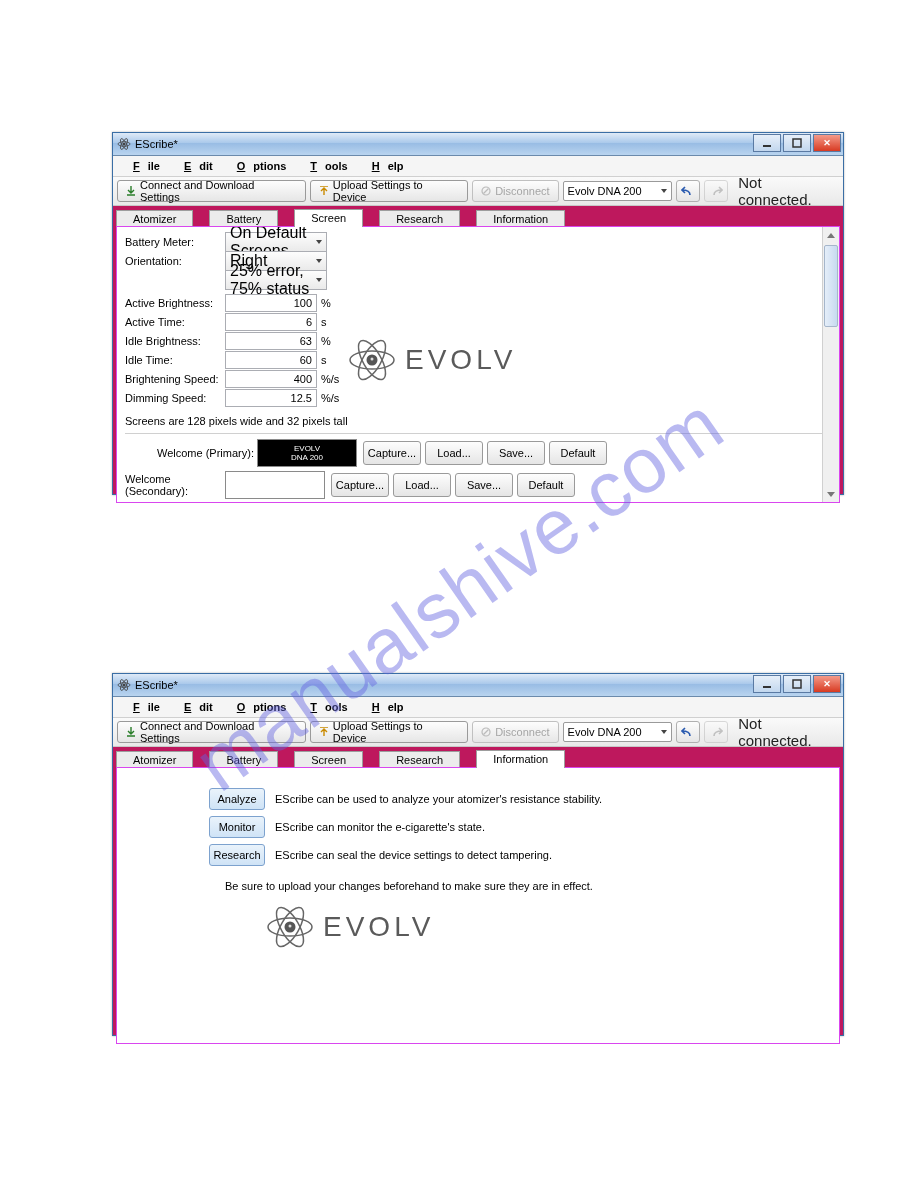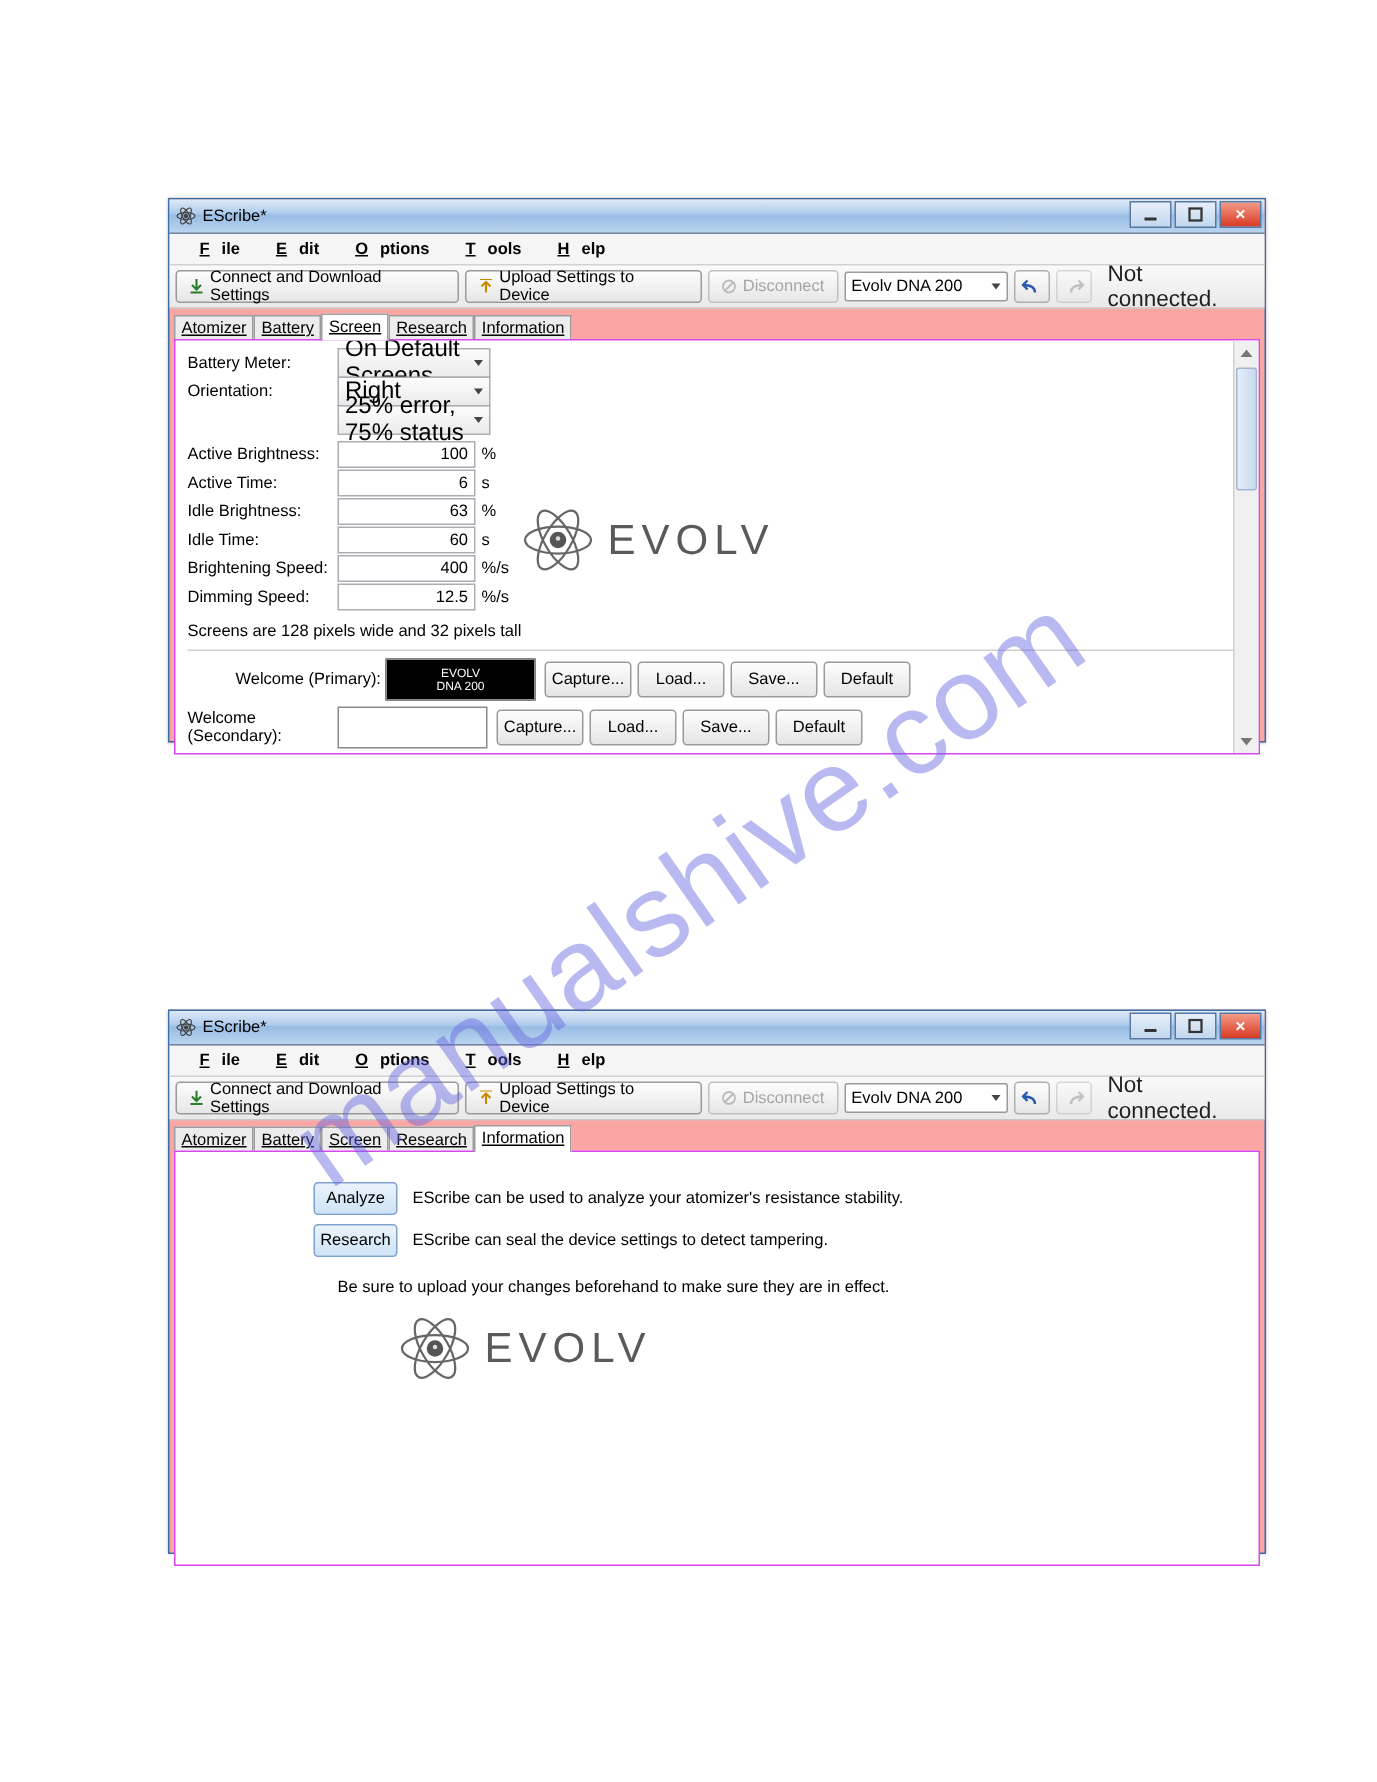--- a/index.html
+++ b/index.html
@@ -22,21 +22,21 @@
     color: rgba(100, 100, 225, 0.45);
     font-family: Arial, sans-serif;
     letter-spacing: 1px;
     pointer-events: none;
     z-index: 50;
     white-space: nowrap;
   }
   .window {
     position: absolute;
     border: 1px solid #3a6ea5;
-    background: #fca5a5;
+    background: #be185d;
     box-shadow: 0 0 2px rgba(0,0,0,0.3);
   }
   .titlebar {
     height: 22px;
     background: linear-gradient(#dfeaf7, #aac9eb 45%, #98bce4 46%, #b9d4ef);
     display: flex;
     align-items: center;
     padding: 0 4px;
     border-bottom: 1px solid #6b8aab;
     position: relative;
@@ -152,26 +152,25 @@
   .tabstrip {
     display: flex;
     align-items: flex-end;
     padding-left: 3px;
     padding-top: 2px;
   }
   .tab {
     border: 1px solid #9d9d9d;
     border-bottom: none;
     background: #ececec;
-    padding: 2px 4px;
+    padding: 2px 16px;
     font-size: 11px;
     position: relative;
     top: 1px;
-    margin-right: 0px;
-    text-decoration: underline;
+    margin-right: 16px;
   }
   .tab.active {
     background: #fff;
     top: 1px;
     z-index: 2;
     padding-bottom: 3px;
   }
   .tab-panel {
     border: 1px solid #d946ef;
     background: #fff;
@@ -583,20 +582,24 @@
   </div>
 
   <div class="tab-panel" style="height:275px;">
     <div style="padding:14px 4px 5px 92px;">
 
       <div class="info-row">
         <div class="info-btn">Analyze</div>
         <span>EScribe can be used to analyze your atomizer's resistance stability.</span>
       </div>
       <div class="info-row">
+        <div class="info-btn">Monitor</div>
+        <span>EScribe can monitor the e-cigarette's state.</span>
+      </div>
+      <div class="info-row">
         <div class="info-btn">Research</div>
         <span>EScribe can seal the device settings to detect tampering.</span>
       </div>
 
       <div style="font-size:11px; margin:14px 0 10px 16px;">Be sure to upload your changes beforehand to make sure they are in effect.</div>
 
       <div class="evolv-logo" style="margin-left:56px;">
         <svg width="50" height="50">
             <g stroke="#666" stroke-width="1.5" fill="none">
               <ellipse cx="25" cy="25" rx="22" ry="9"></ellipse>

